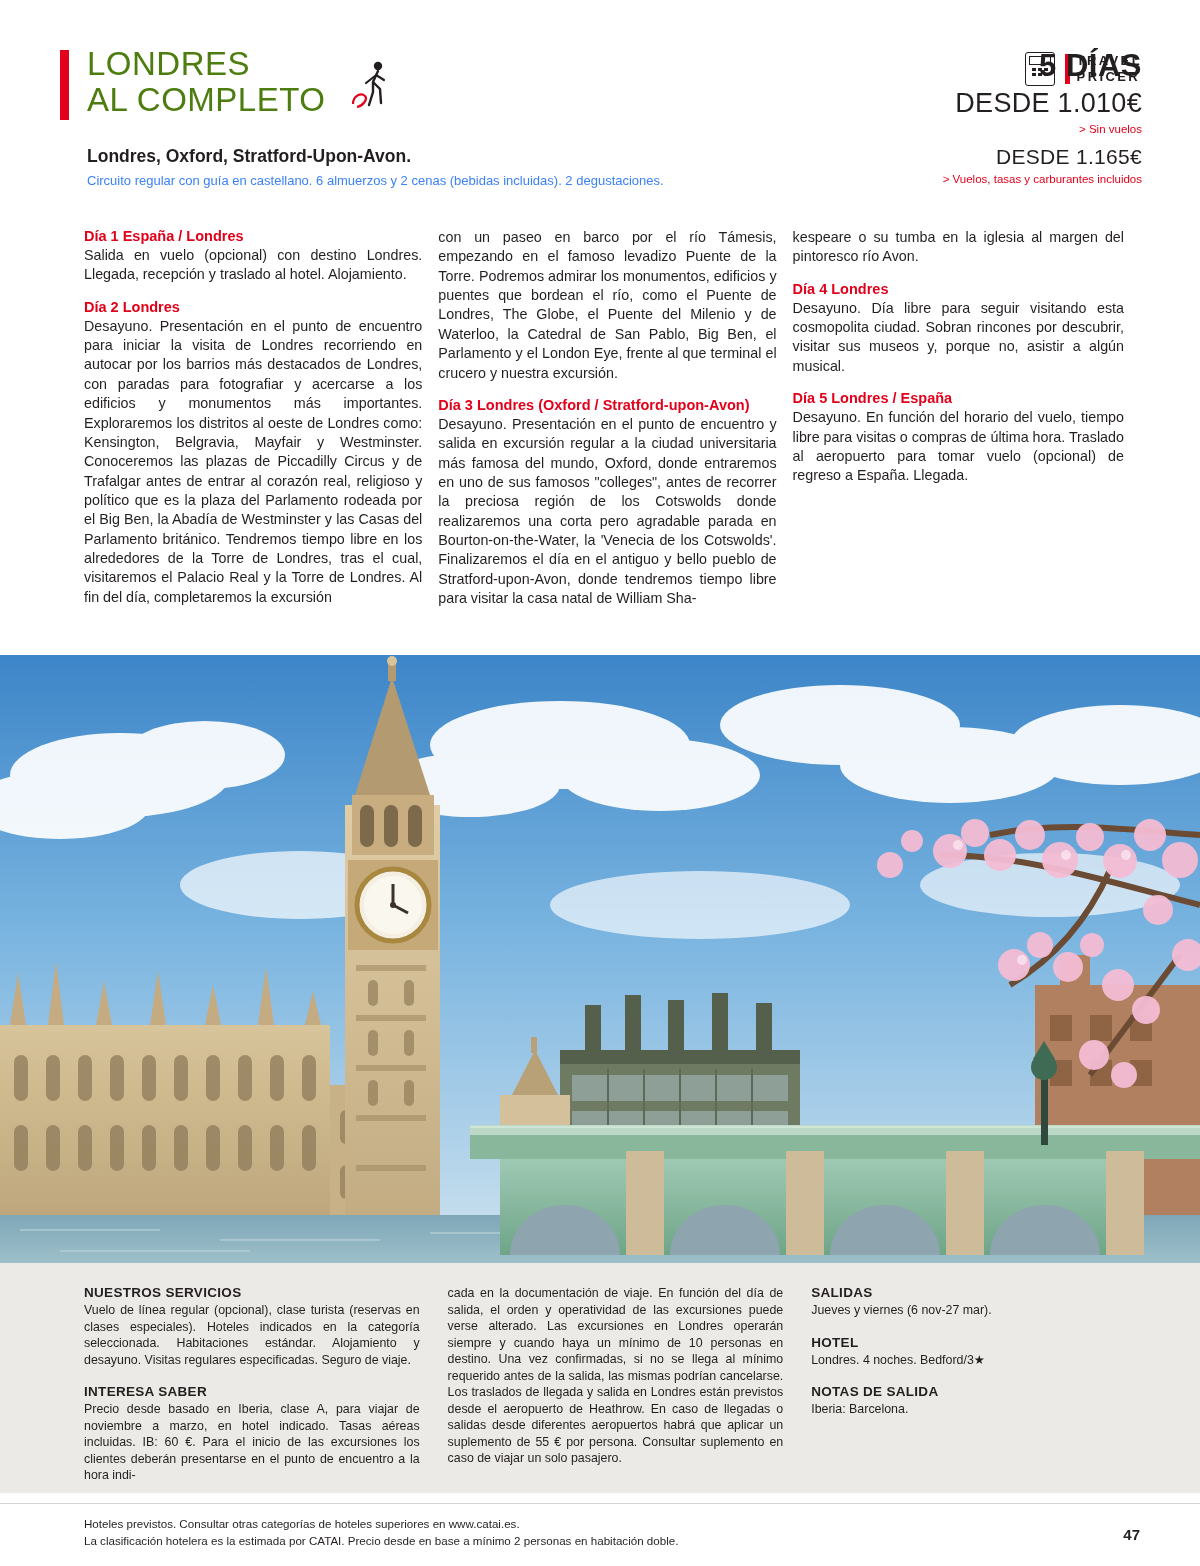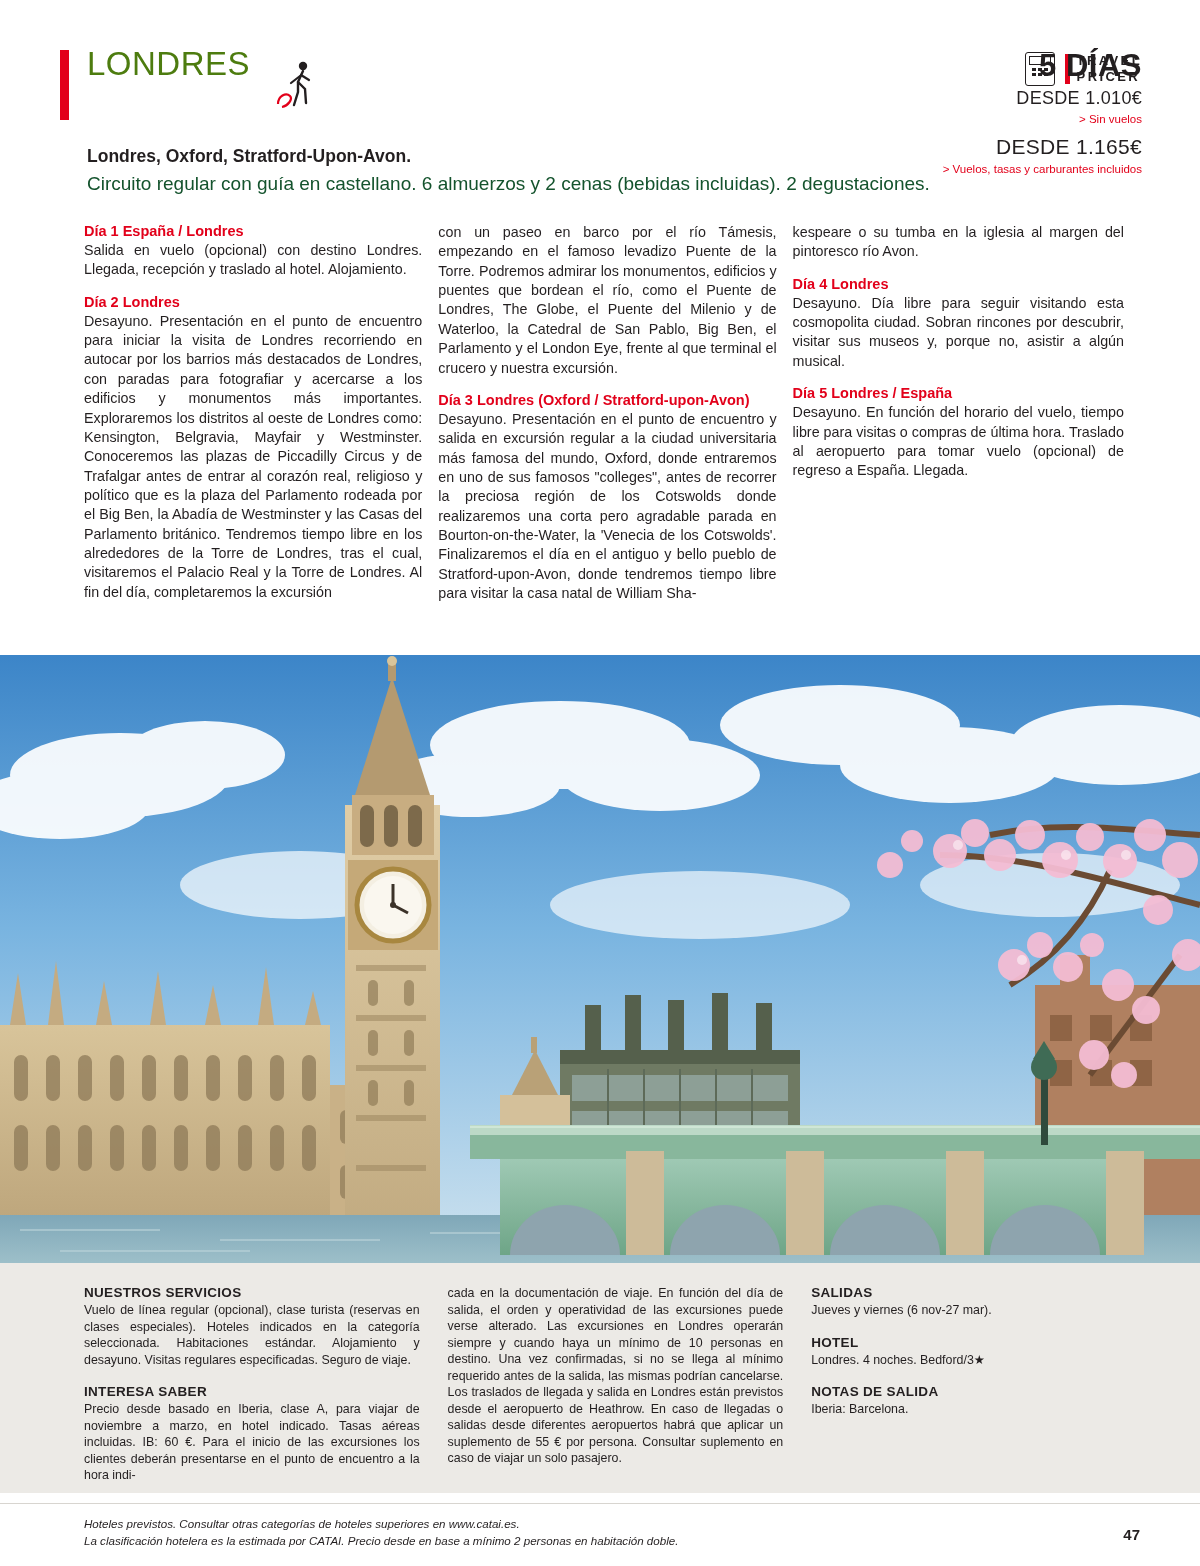--- a/index.html
+++ b/index.html
@@ -21,41 +21,41 @@
     font-weight:400;color:#4d7c0f;
   }
   .title .l2{display:block;}
   .walker{
     margin-left:26px;margin-top:12px;
   }
   .subtitle{
     margin:26px 0 0 27px;font-size:17.5px;font-weight:bold;color:#231f20;
   }
   .subtitle2{
-    margin:6px 0 4px 27px;font-size:19px;color:#14532d;
+    margin:6px 0 16px 27px;font-size:13px;color:#3b82f6;
   }
   
   .price-block{
     position:absolute;right:58px;top:52px;text-align:right;
   }
   .tp-row{display:flex;align-items:center;justify-content:flex-end;gap:10px;}
   .calc-icon{
     width:30px;height:34px;border:1.6px solid #231f20;border-radius:3px;
     display:flex;flex-direction:column;align-items:center;justify-content:flex-start;padding-top:3px;box-sizing:border-box;
   }
   .calc-screen{width:20px;height:7px;border:1.2px solid #231f20;}
   .calc-dots{display:grid;grid-template-columns:repeat(3,4px);gap:2px;margin-top:3px;}
   .calc-dots i{width:4px;height:3px;background:#231f20;display:block;}
   .tp-text{display:flex;align-items:center;}
   .tp-bar{width:5px;height:30px;background:#e2001a;margin-right:7px;}
   .tp-words{font-size:13px;font-weight:bold;letter-spacing:2.4px;line-height:1.25;text-align:left;}
   .days{
     font-size:31px;font-weight:bold;letter-spacing:.5px;margin-top:-38px;
   }
-  .from1{font-size:18px;margin-top:4px;letter-spacing:.3px;}
+  .from1{font-size:27px;margin-top:4px;letter-spacing:.3px;}
   .novuelos{font-size:11.5px;color:#e2001a;margin-top:4px;}
   .from2{font-size:21px;margin-top:10px;letter-spacing:.3px;text-align:right;}
   .vuelos{font-size:11.5px;color:#e2001a;margin-top:4px;}
 
   
   .cols{
     display:flex;gap:16px;padding:24px 76px 0 84px;box-sizing:border-box;
   }
   .col{width:345px;}
   .col.c3{width:338px;}
@@ -79,33 +79,34 @@
   .bcol.b3{width:338px;}
   .b-h{font-weight:bold;font-size:13.5px;color:#231f20;margin:0 0 2px 0;letter-spacing:.3px;}
   .b-h.mt{margin-top:16px;}
   .b-p{font-size:12.4px;line-height:1.33;text-align:justify;margin:0;color:#231f20;}
   .b-p.nj{text-align:left;}
   
   .footer{
     position:absolute;left:0;top:1503px;width:1200px;height:63px;background:#ffffff;
   }
   .footer-line{position:absolute;left:0;top:0;width:1200px;height:1px;background:#d8d5d0;}
-  .foot-text{position:absolute;left:84px;top:13px;font-size:11.6px;line-height:1.45;color:#231f20;font-style:italic;}
+  .foot-text{position:absolute;left:84px;top:13px;font-size:11.6px;line-height:1.45;color:#231f20;}
   .pageno{position:absolute;right:60px;top:23px;font-size:15px;font-weight:bold;color:#231f20;}
 </style>
 </head>
 <body>
 
 <div class="page">
 
   <div class="header">
     <div class="title-wrap">
       <div class="title-bar"></div>
       <div class="title">
         <span>LONDRES</span>
+        <span class="l2">AL COMPLETO</span>
       </div>
       <div class="walker">
         <svg width="44" height="52" viewBox="0 0 44 52">
           <circle cx="27" cy="8" r="4.2" fill="#231f20"></circle>
           <path d="M27 13 L22 24 L22 34 L18 47" stroke="#231f20" stroke-width="2.4" fill="none" stroke-linecap="round"></path>
           <path d="M22 24 L29 31 L30 45" stroke="#231f20" stroke-width="2.4" fill="none" stroke-linecap="round"></path>
           <path d="M25 17 L33 22" stroke="#231f20" stroke-width="2.2" fill="none" stroke-linecap="round"></path>
           <path d="M24 18 L15 25" stroke="#231f20" stroke-width="2.2" fill="none" stroke-linecap="round"></path>
           <path d="M2 46 C2 38, 10 34, 14 38 C17 41, 12 48, 6 49" stroke="#e2001a" stroke-width="2.2" fill="none"></path>
         </svg>

